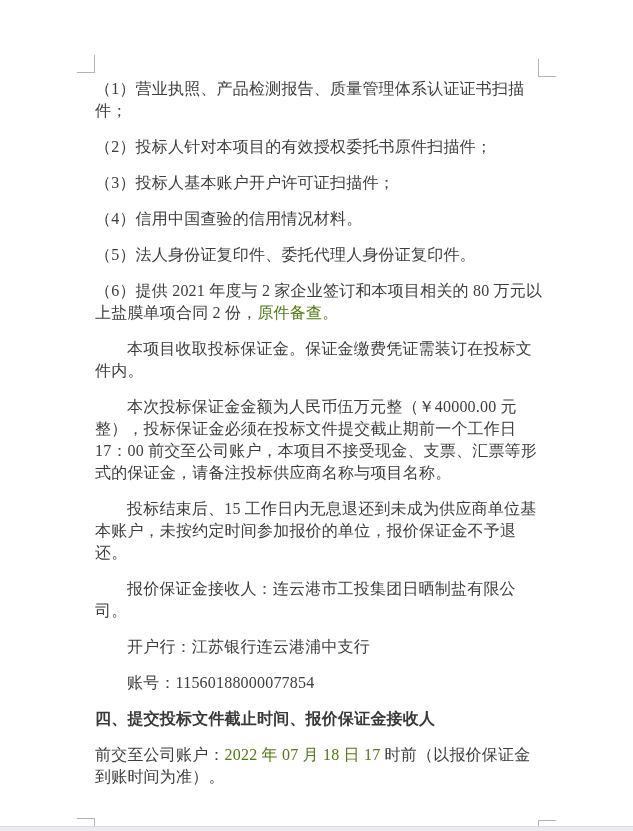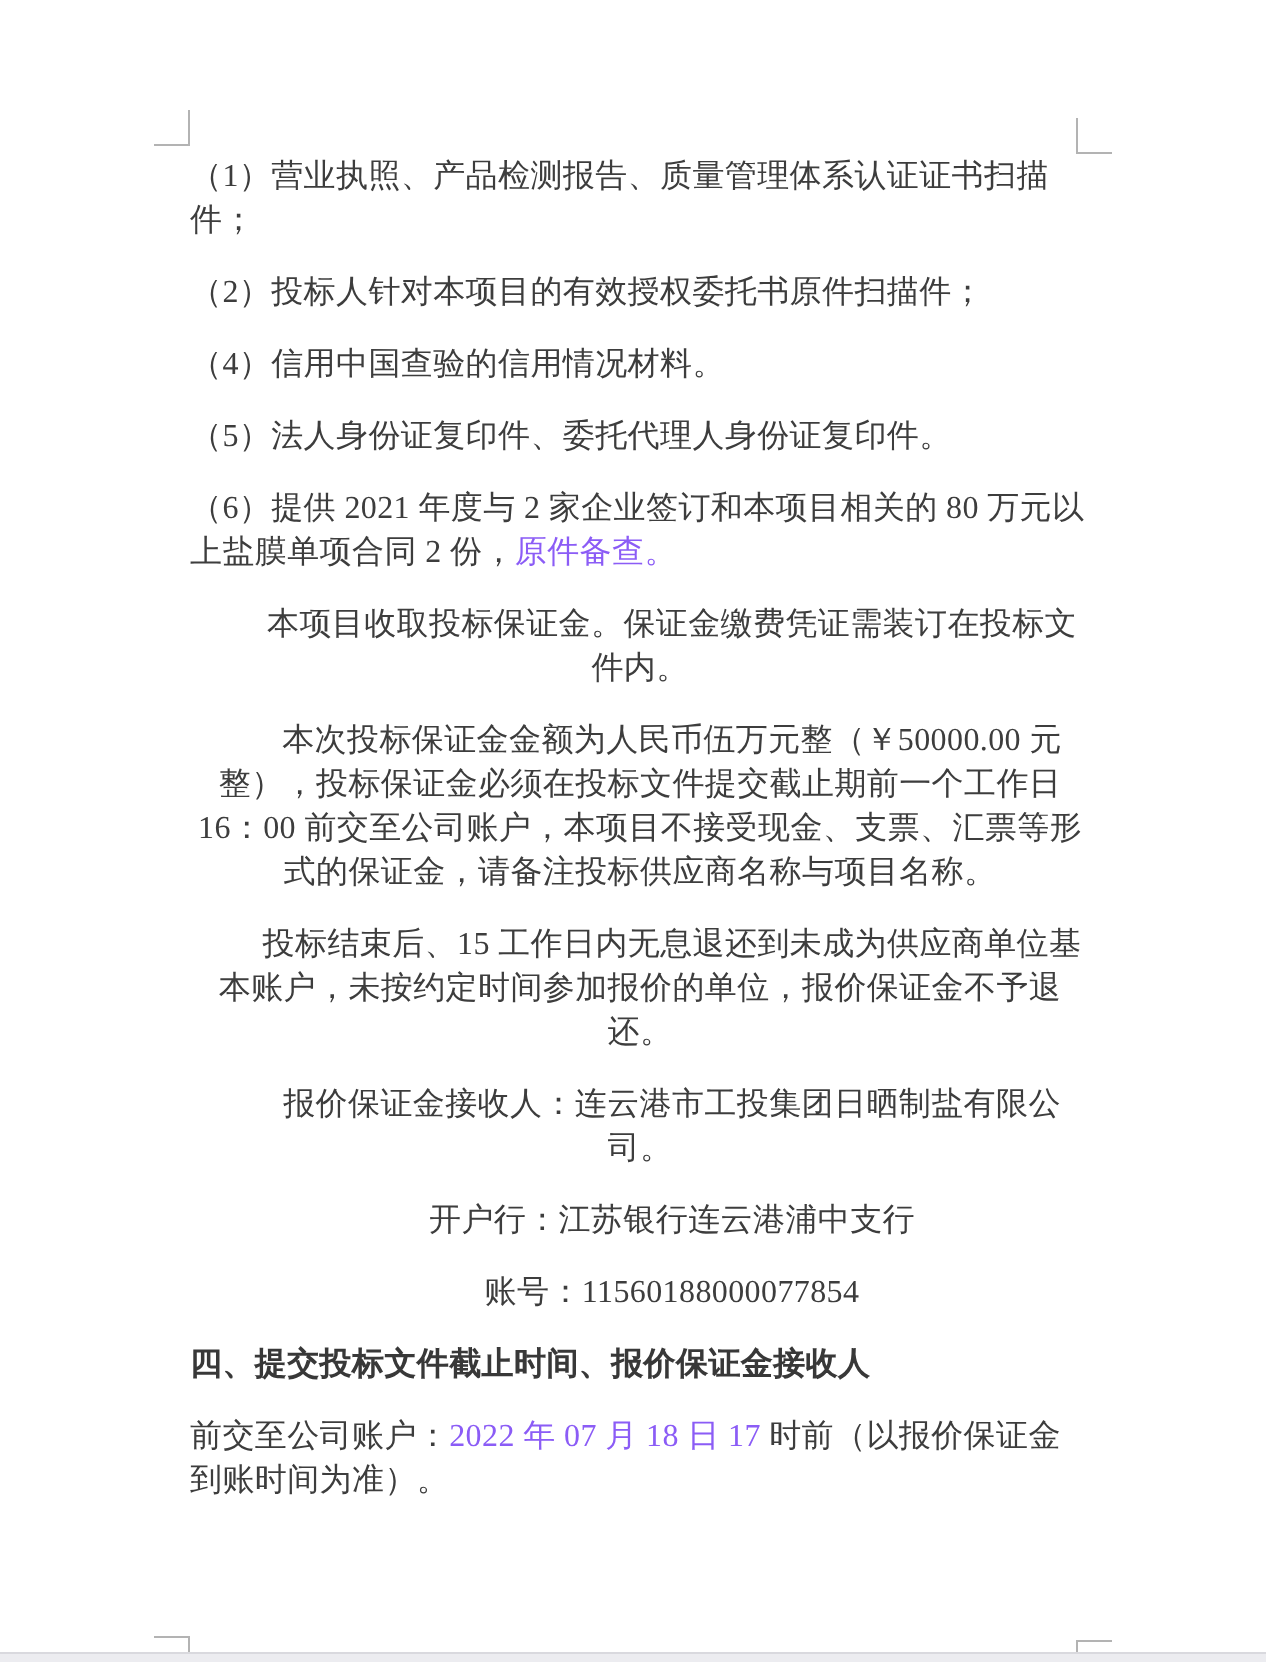--- a/index.html
+++ b/index.html
@@ -14,23 +14,23 @@
   .doc-content {
     position: absolute;
     left: 95px; top: 78px;
     width: 450px;
     font-size: 16px;
     line-height: 22px;
     color: #3d3d3d;
     letter-spacing: 0.2px;
   }
   .para { margin: 0 0 14px 0; }
-  .ind { text-indent: 2em; text-align: center; }
+  .ind { text-indent: 2em; }
   .heading { font-weight: bold; color: #383838; }
-  .red { color: #8b5cf6; }
+  .red { color: #4d7c0f; }
   
   .crop { position: absolute; width: 18px; height: 18px; }
   .crop.tl { left: 77px; top: 55px;  border-right: 1px solid #b3b3b3; border-bottom: 1px solid #b3b3b3; }
   .crop.tr { left: 538px; top: 59px; border-left: 1px solid #b3b3b3;  border-bottom: 1px solid #b3b3b3; }
   .crop.bl { left: 77px; top: 818px; border-right: 1px solid #b3b3b3; border-top: 1px solid #b3b3b3; }
   .crop.br { left: 538px; top: 820px; border-left: 1px solid #b3b3b3;  border-top: 1px solid #b3b3b3; }
   .hscroll {
     position: absolute; left: 0; bottom: 0;
     width: 633px; height: 5px;
     background: #ececf0;
@@ -44,31 +44,32 @@
 <div class="crop tr"></div>
 <div class="crop bl"></div>
 <div class="crop br"></div>
 
 <div class="doc-content">
 
   <p class="para"><span>（1）营业执照、产品检测报告、质量管理体系认证证书扫描件；</span></p>
 
   <p class="para"><span>（2）投标人针对本项目的有效授权委托书原件扫描件；</span></p>
 
+  <p class="para"><span>（3）投标人基本账户开户许可证扫描件；</span></p>
 
   <p class="para"><span>（4）信用中国查验的信用情况材料。</span></p>
 
   <p class="para"><span>（5）法人身份证复印件、委托代理人身份证复印件。</span></p>
 
   <p class="para"><span>（6）提供 2021 年度与 2 家企业签订和本项目相关的 80 万元以上盐膜单项合同 2 份，</span><span class="red">原件备查。</span></p>
 
 
   <p class="para ind"><span>本项目收取投标保证金。保证金缴费凭证需装订在投标文件内。</span></p>
 
-  <p class="para ind"><span>本次投标保证金金额为人民币伍万元整（￥50000.00 元整），投标保证金必须在投标文件提交截止期前一个工作日 16：00 前交至公司账户，本项目不接受现金、支票、汇票等形式的保证金，请备注投标供应商名称与项目名称。</span></p>
+  <p class="para ind"><span>本次投标保证金金额为人民币伍万元整（￥40000.00 元整），投标保证金必须在投标文件提交截止期前一个工作日 17：00 前交至公司账户，本项目不接受现金、支票、汇票等形式的保证金，请备注投标供应商名称与项目名称。</span></p>
 
   <p class="para ind"><span>投标结束后、15 工作日内无息退还到未成为供应商单位基本账户，未按约定时间参加报价的单位，报价保证金不予退还。</span></p>
 
   <p class="para ind"><span>报价保证金接收人：连云港市工投集团日晒制盐有限公司。</span></p>
 
   <p class="para ind"><span>开户行：江苏银行连云港浦中支行</span></p>
 
   <p class="para ind"><span>账号：11560188000077854</span></p>
 
   <p class="para heading"><span>四、提交投标文件截止时间、报价保证金接收人</span></p>

